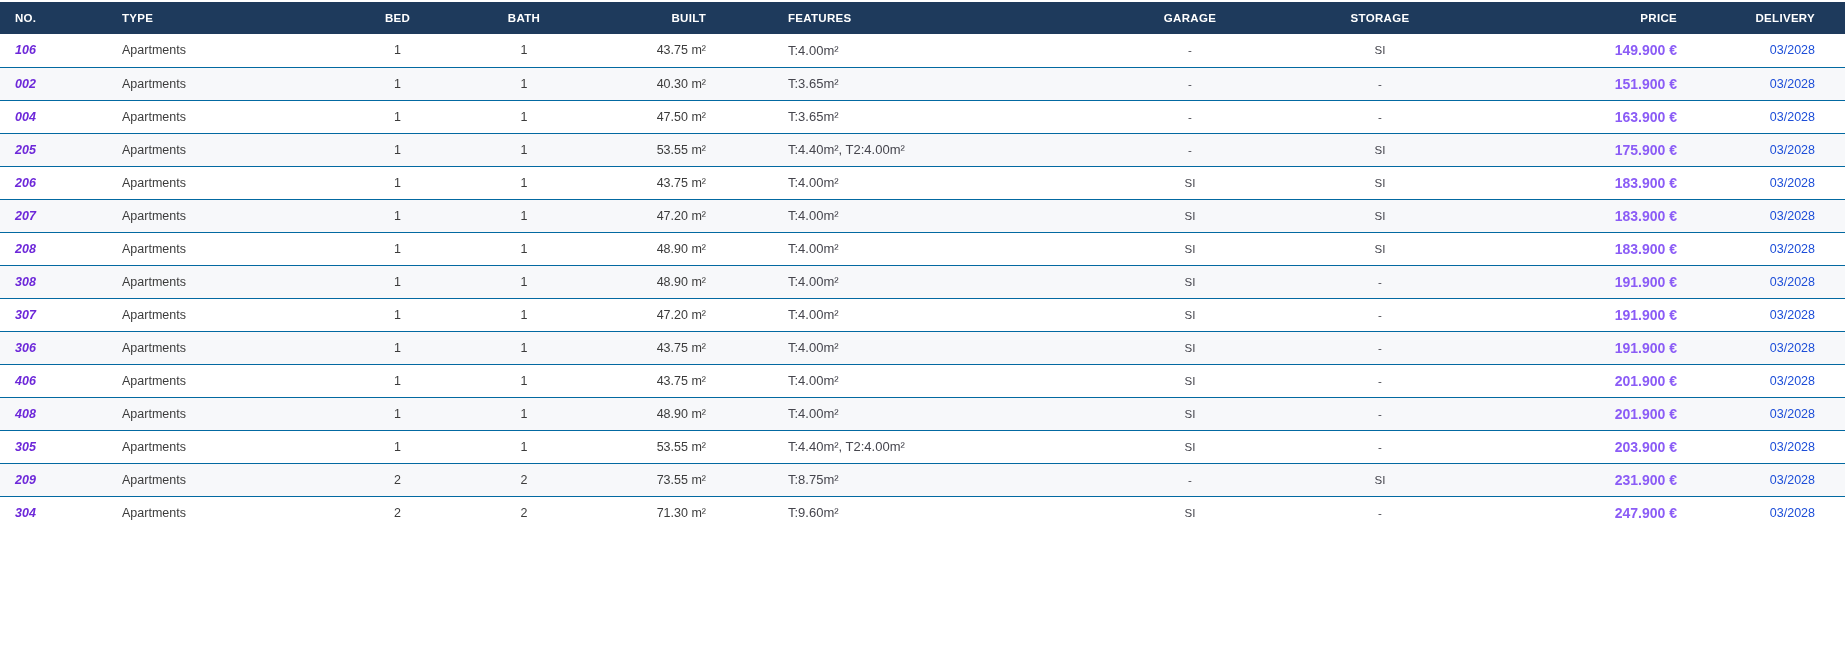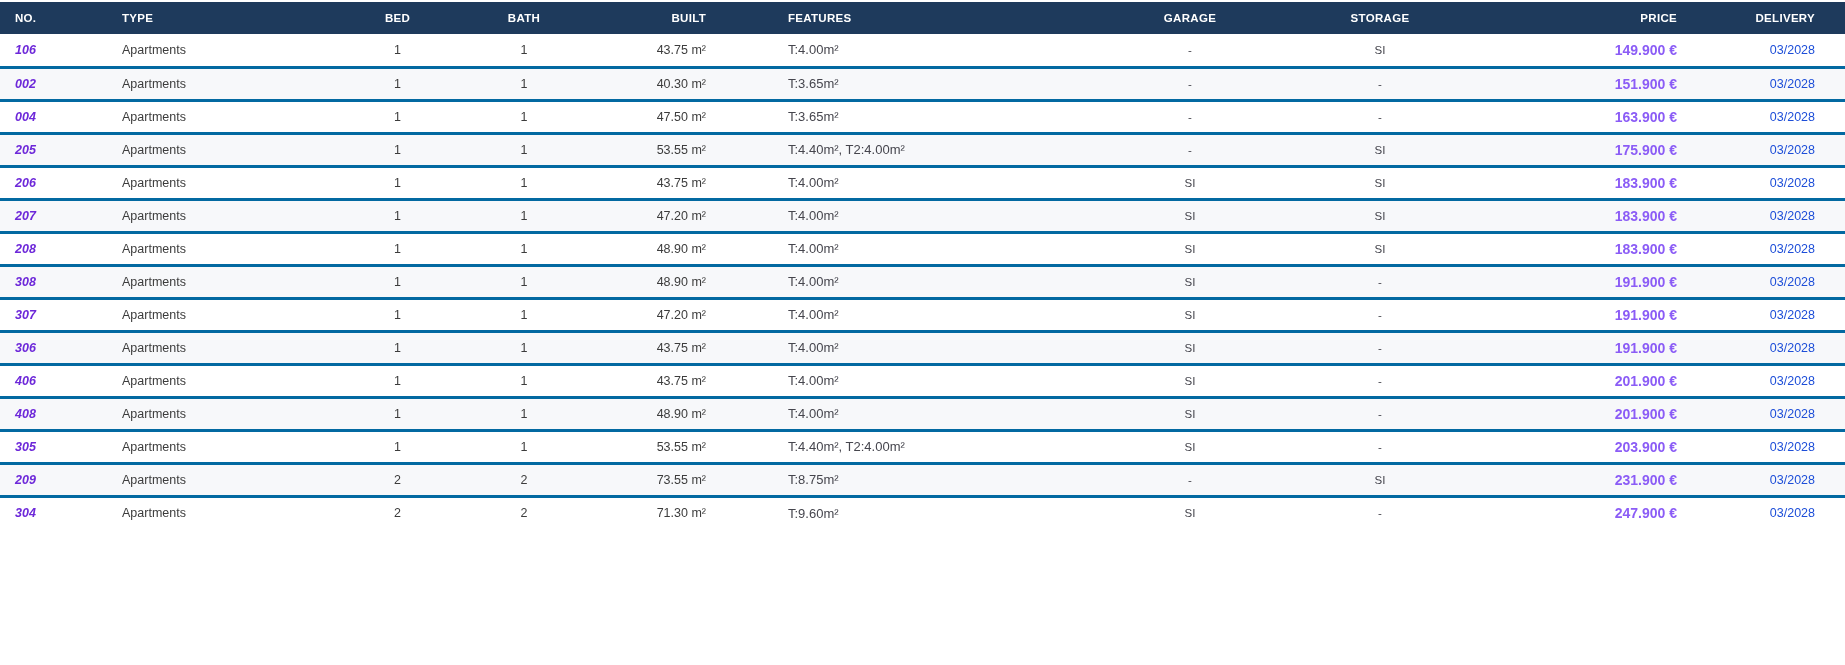--- a/index.html
+++ b/index.html
@@ -29,21 +29,21 @@
     font-size: 11.5px;
     font-weight: 700;
     letter-spacing: 0.3px;
     height: 32px;
     padding: 0;
     white-space: nowrap;
   }
   table.units tbody tr {
     height: 33px;
     background: #ffffff;
-    border-top: 3px solid #0369a1;
+    border-top: 1px solid #0369a1;
   }
   table.units tbody tr:first-child { border-top: none; }
   table.units tbody tr:nth-child(even) { background: #f7f8fa; }
   table.units td {
     font-size: 12.5px;
     color: #3c3c3c;
     padding: 0;
     white-space: nowrap;
     overflow: hidden;
   }

